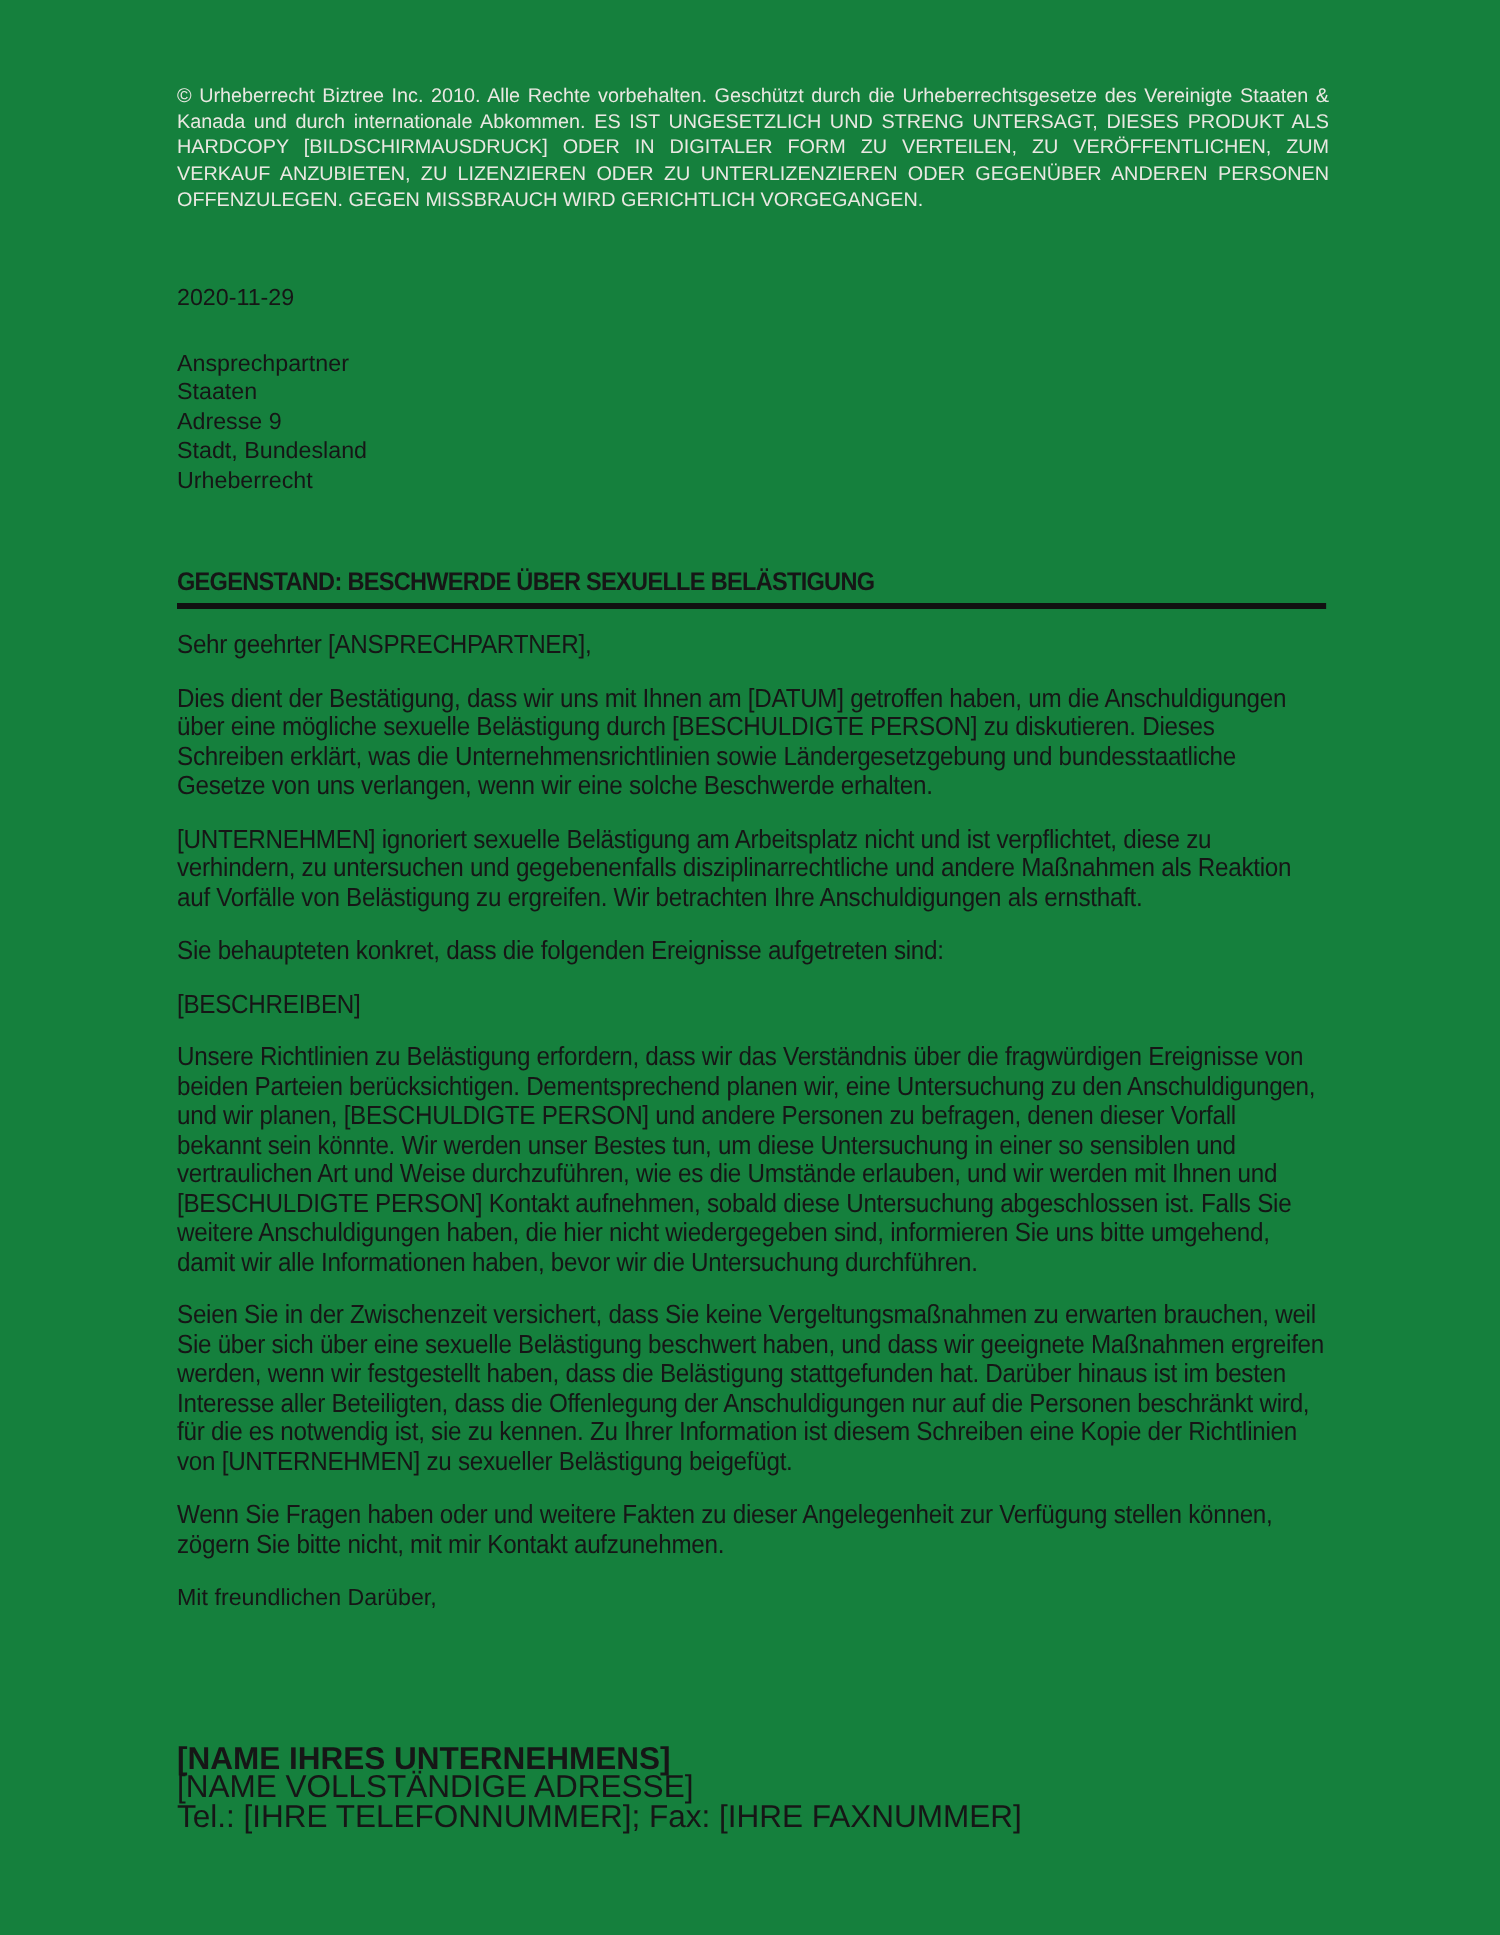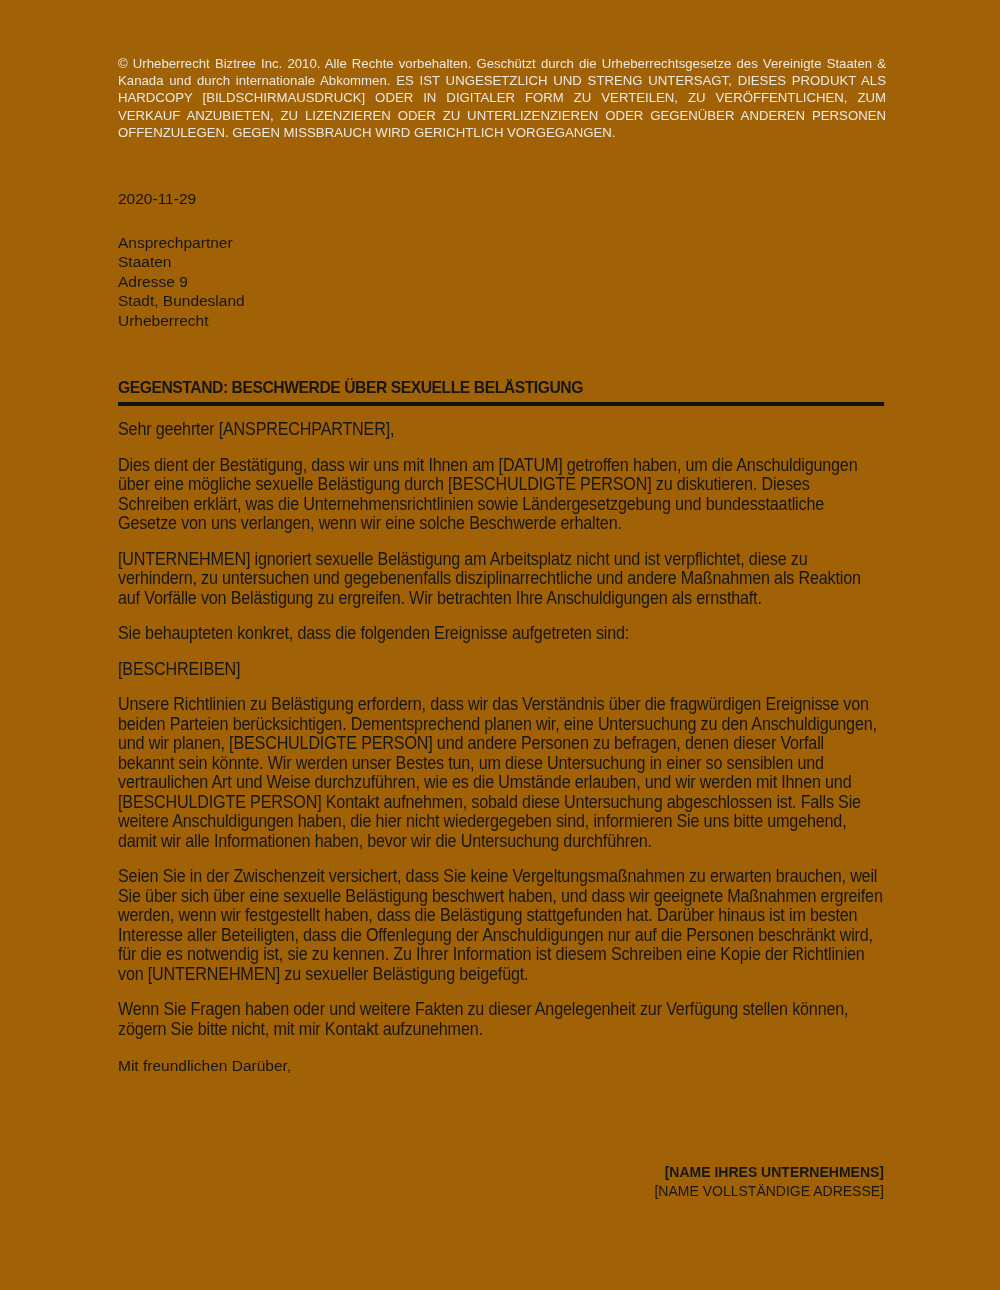--- a/index.html
+++ b/index.html
@@ -1,20 +1,20 @@
 <!DOCTYPE html>
 <html><head>
 <meta charset="utf-8">
 <style>
   html, body { margin: 0; padding: 0; background: #ffffff; }
   .page {
     position: relative;
     width: 1000px;
     height: 1290px;
-    background: #a16207;
+    background: #15803d;
     overflow: hidden;
     font-family: "Liberation Sans", sans-serif;
     color: #161616;
   }
   .watermark {
     position: absolute;
     top: 55px;
     left: 118px;
     width: 768px;
     font-size: 13.2px;
@@ -58,22 +58,22 @@
     border: none;
   }
   .salutation { margin-top: 14px; }
   .para { margin: 16px 0 0 0; }
   .closing { margin-top: 17px; font-size: 15.5px; line-height: 19.5px; }
   .footer {
     position: absolute;
     top: 1163px;
     left: 118px;
     width: 766px;
-    text-align: right;
-    font-size: 14px;
+    text-align: left;
+    font-size: 21px;
     line-height: 19.3px;
   }
   .footer .company { font-weight: bold; }
 </style>
 </head>
 <body>
 
 <div class="page">
 
   <div class="watermark">© Urheberrecht Biztree Inc. 2010. Alle Rechte vorbehalten. Geschützt durch die Urheberrechtsgesetze des Vereinigte Staaten &amp; Kanada und durch internationale Abkommen. ES IST UNGESETZLICH UND STRENG UNTERSAGT, DIESES PRODUKT ALS HARDCOPY [BILDSCHIRMAUSDRUCK] ODER IN DIGITALER FORM ZU VERTEILEN, ZU VERÖFFENTLICHEN, ZUM VERKAUF ANZUBIETEN, ZU LIZENZIEREN ODER ZU UNTERLIZENZIEREN ODER GEGENÜBER ANDEREN PERSONEN OFFENZULEGEN. GEGEN MISSBRAUCH WIRD GERICHTLICH VORGEGANGEN.</div>
@@ -108,15 +108,16 @@
 
     </div>
 
     <div class="closing">Mit freundlichen Darüber,</div>
 
   </div>
 
   <div class="footer">
     <div class="company">[NAME IHRES UNTERNEHMENS]</div>
     <div>[NAME VOLLSTÄNDIGE ADRESSE]</div>
+    <div>Tel.: [IHRE TELEFONNUMMER]; Fax: [IHRE FAXNUMMER]</div>
   </div>
 
 </div>
 
 </body></html>

